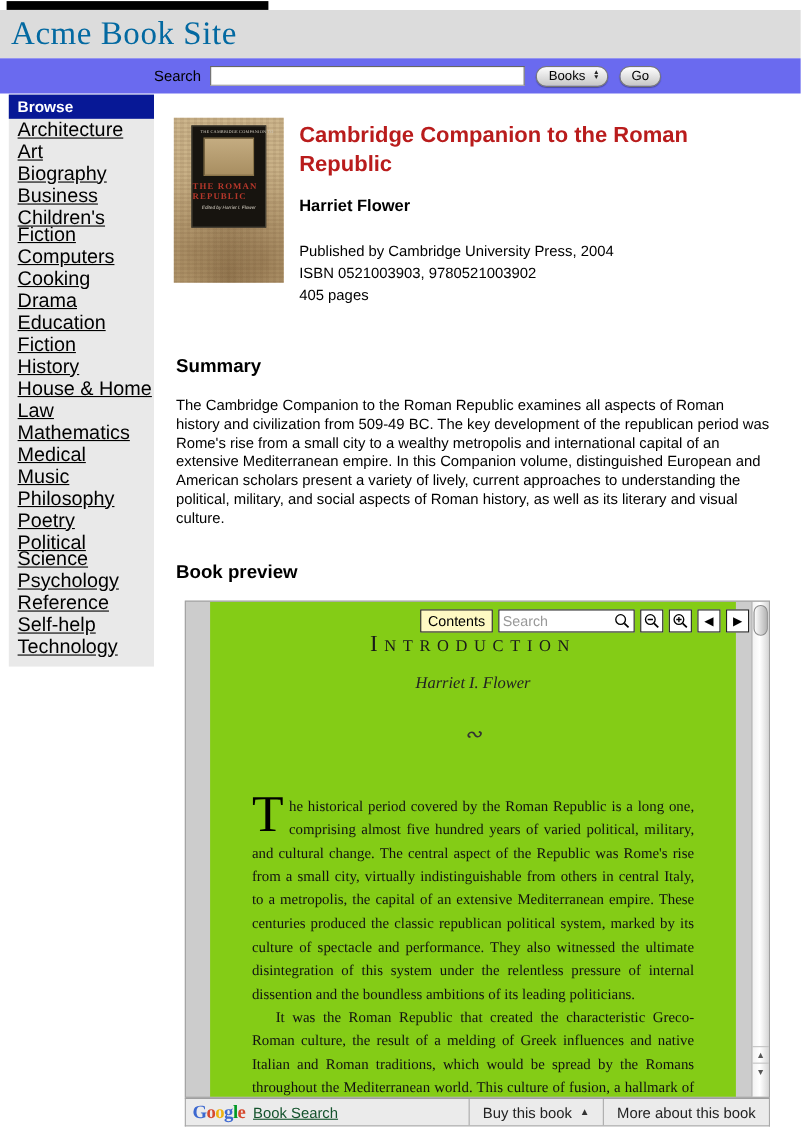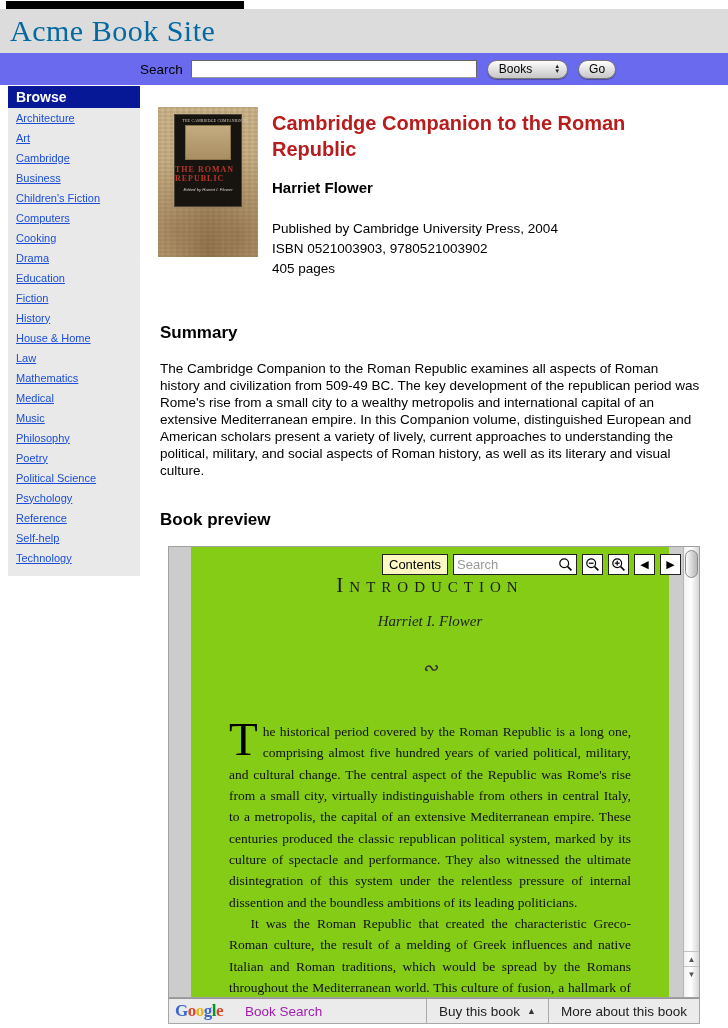--- a/index.html
+++ b/index.html
@@ -15,34 +15,34 @@
   .site-title { font-family: "Liberation Serif", serif; font-size: 30px; font-weight: 400;
     color: #0369a1; padding-left: 10px; letter-spacing: .5px; }
 
   
   .search-band { height: 32px; background: #6a6aef; display: flex; align-items: center; }
   .search-label { margin-left: 140px; font-size: 13.5px; color: #000; }
   .search-input { margin-left: 8px; width: 286px; height: 18px; border: 1px solid #666;
     border-bottom-color: #999; background: #fff; font-size: 12px; padding: 0 3px; }
   .mac-select { margin-left: 10px; height: 19px; border-radius: 10px;
     background: linear-gradient(#fdfdfd, #c6c6c6); border: 1px solid #777;
-    display: flex; align-items: center; padding: 0 7px 0 11px; gap: 22px;
+    display: flex; align-items: center; padding: 0 7px 0 11px; gap: 7px;
     box-shadow: 0 1px 1px rgba(0,0,0,.3); cursor: default; }
   .mac-select .txt { font-size: 12px; color: #000; }
   .spin { display: flex; flex-direction: column; line-height: 4.6px; font-size: 6px; color: #222; }
   .mac-btn { margin-left: 10px; height: 19px; border-radius: 10px;
     background: linear-gradient(#ffffff, #c6c6c6); border: 1px solid #777; padding: 0 10px;
     font-size: 12px; display: flex; align-items: center; box-shadow: 0 1px 1px rgba(0,0,0,.3); }
 
   .content { position: relative; }
 
   
   .sidebar { position: absolute; left: 8px; top: 1px; width: 132px; background: #e9e9e9; padding-bottom: 8px; }
   .sidebar-header { background: #071896; color: #fff; font-weight: bold; font-size: 14px; padding: 3px 0 3px 8px; }
-  .sidebar a { display: block; color: #1d4ed8; text-decoration: underline; font-size: 11px;
+  .sidebar a { display: block; color: #000000; text-decoration: underline; font-size: 18px;
     line-height: 15px; padding: 2.5px 0 2.5px 8px; }
 
   
   .main { margin-left: 158px; width: 544px; padding-top: 22px; }
   .book-head { display: flex; }
   .cover { width: 100px; height: 150px; position: relative; flex: 0 0 auto;
     background:
       radial-gradient(ellipse at 18% 82%, rgba(112,80,44,.38), transparent 42%),
       radial-gradient(ellipse at 82% 86%, rgba(104,72,38,.42), transparent 46%),
       radial-gradient(ellipse at 50% 96%, rgba(86,58,28,.32), transparent 52%),
@@ -104,21 +104,21 @@
     font-size: 8px; line-height: 15px; color: #555; border-top: 1px solid #c2c2c2; }
   .sa-up { bottom: 31px; } .sa-down { bottom: 16px; }
 
   
   .preview-footer { margin-left: 10px; width: 532px; height: 26px; background: #ebebeb;
     border: 1px solid #a8a8a8; border-top: 1px solid #979797; display: flex; align-items: stretch;
     font-size: 13.5px; }
   .gcell { flex: 1; display: flex; align-items: center; padding-left: 6px; }
   .google-logo { font-family: "Liberation Serif", serif; font-weight: bold; font-size: 17px;
     letter-spacing: -.5px; }
-  .gbs-label { color: #a21caf; margin-left: 22px; }
+  .gbs-label { color: #14532d; margin-left: 7px; text-decoration: underline; }
   .fcell { border-left: 1px solid #aaa; display: flex; align-items: center; padding: 0 12px; gap: 7px; color: #222; }
   .tiny-tri { font-size: 9px; color: #333; }
 </style>
 </head>
 <body>
 
 <div class="top-artifact">
   <div class="bar"></div>
 </div>
 
@@ -138,21 +138,21 @@
   </div>
   <div class="mac-btn">Go</div>
 </div>
 
 <div class="content">
 
   <div class="sidebar">
     <div class="sidebar-header">Browse</div>
     <a href="#">Architecture</a>
     <a href="#">Art</a>
-    <a href="#">Cambridge</a>
+    <a href="#">Biography</a>
     <a href="#">Business</a>
     <a href="#">Children's Fiction</a>
     <a href="#">Computers</a>
     <a href="#">Cooking</a>
     <a href="#">Drama</a>
     <a href="#">Education</a>
     <a href="#">Fiction</a>
     <a href="#">History</a>
     <a href="#">House &amp; Home</a>
     <a href="#">Law</a>

